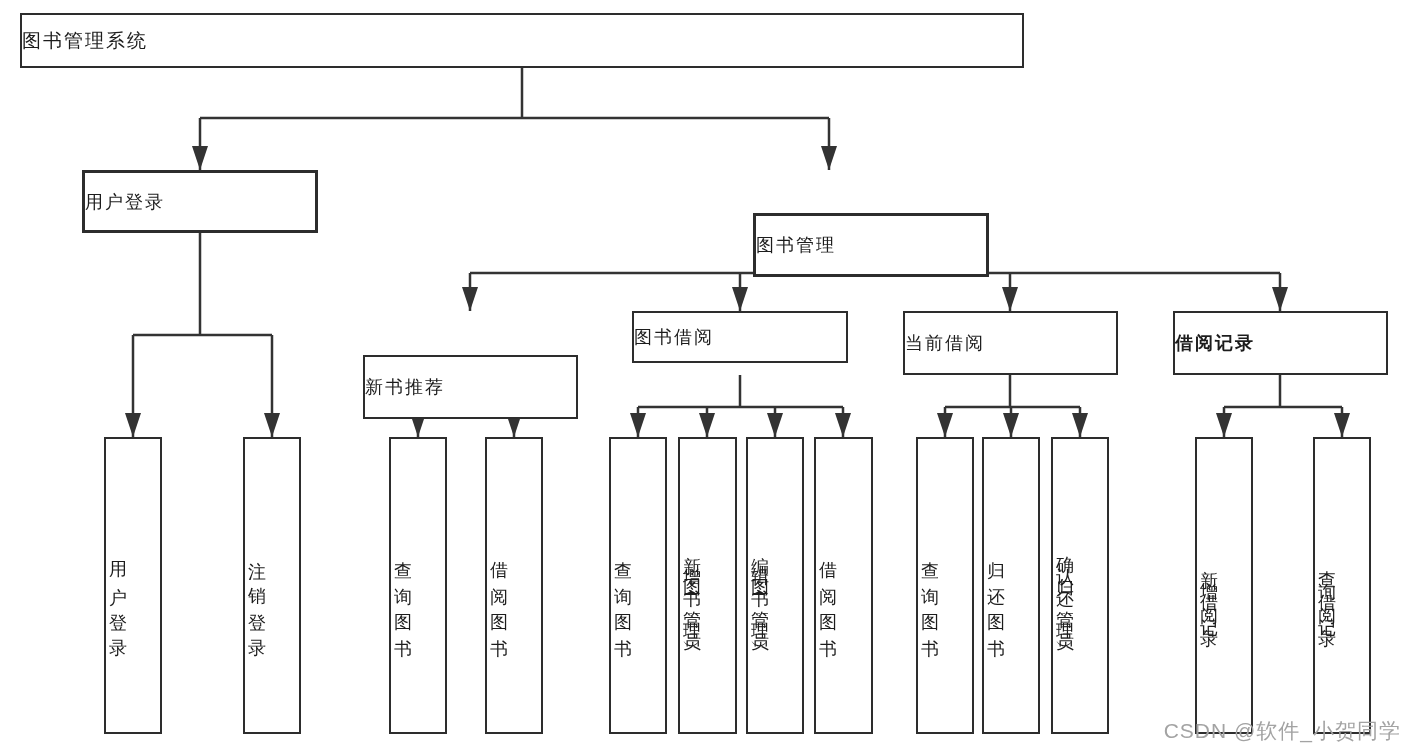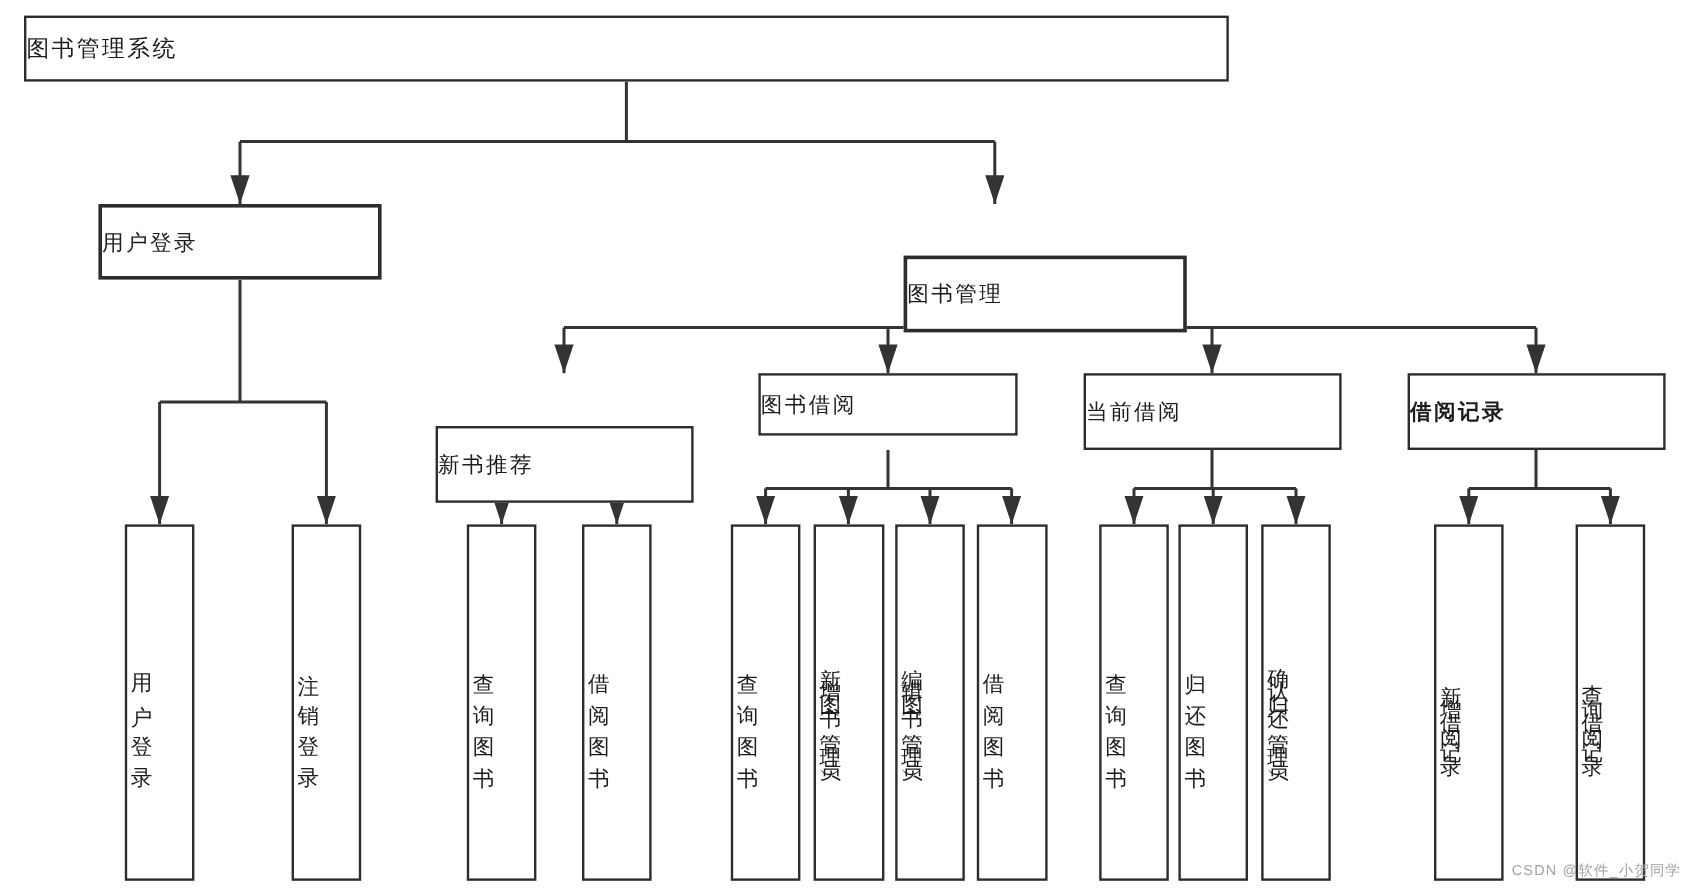--- a/index.html
+++ b/index.html
@@ -36,21 +36,21 @@
     writing-mode:vertical-rl;
     text-orientation:mixed;
     white-space:nowrap;
   }
   .node.v.sp-wide span{letter-spacing:26px;margin-top:26px;}
   .node.v.sp-mid span{letter-spacing:12px;margin-top:12px;}
   .node.v.sp-tight span{letter-spacing:11px;margin-top:11px;}
   .watermark{
     position:absolute;
     right:4px;top:717px;
-    font-size:12px;
+    font-size:21px;
     color:var(--wm);
     letter-spacing:1px;
     z-index:5;
   }
 </style>
 </head>
 <body>
 
 <div class="canvas">
 

